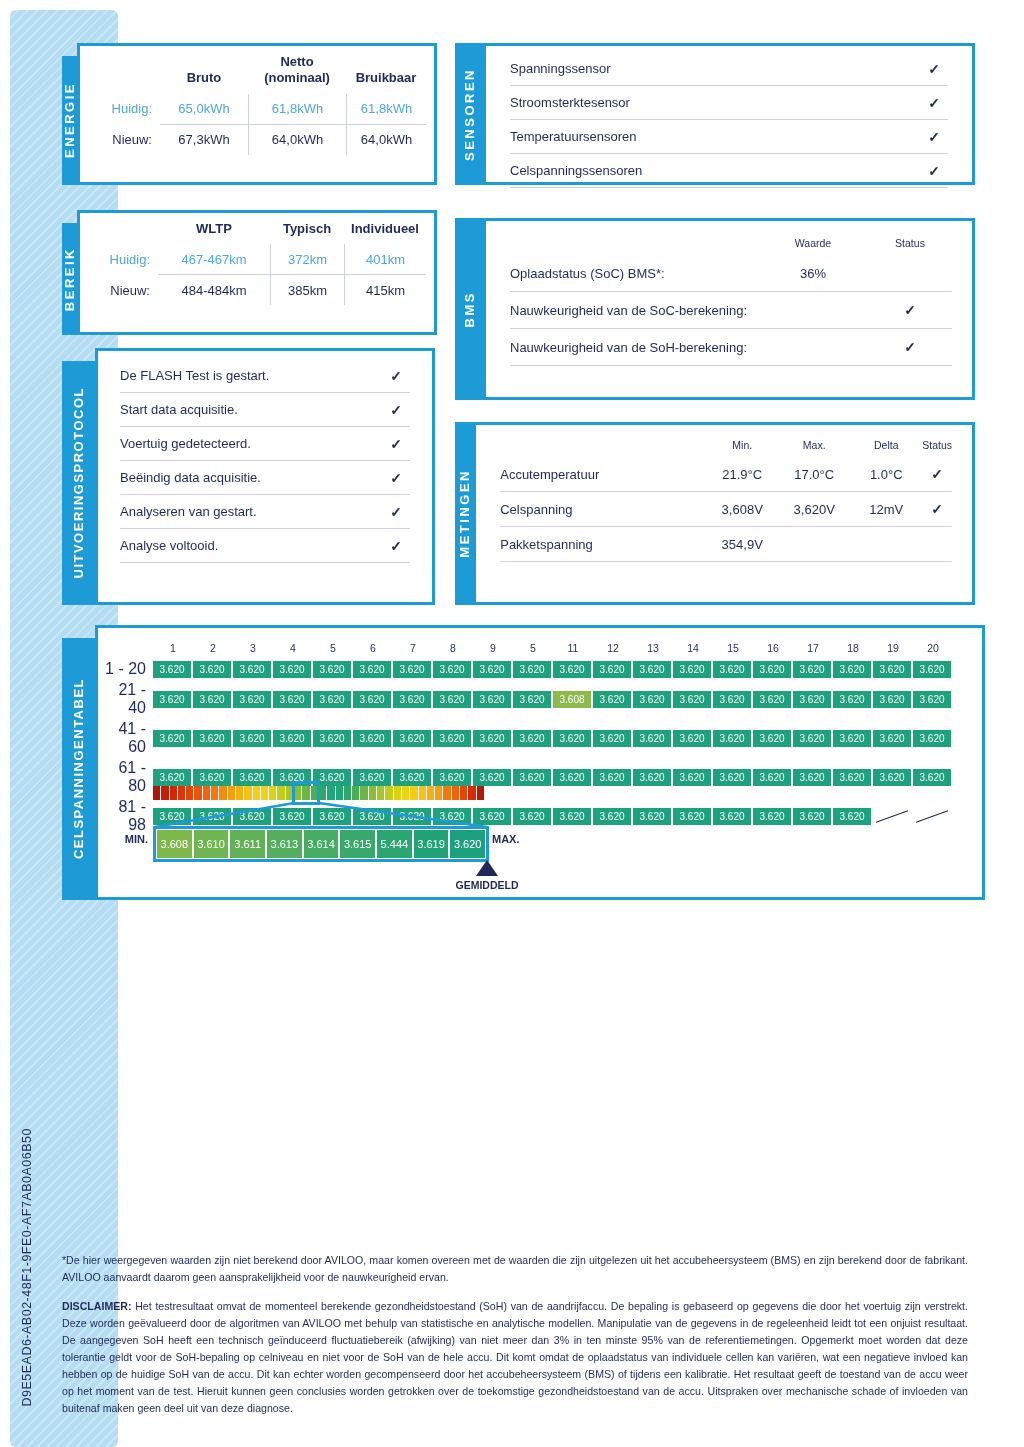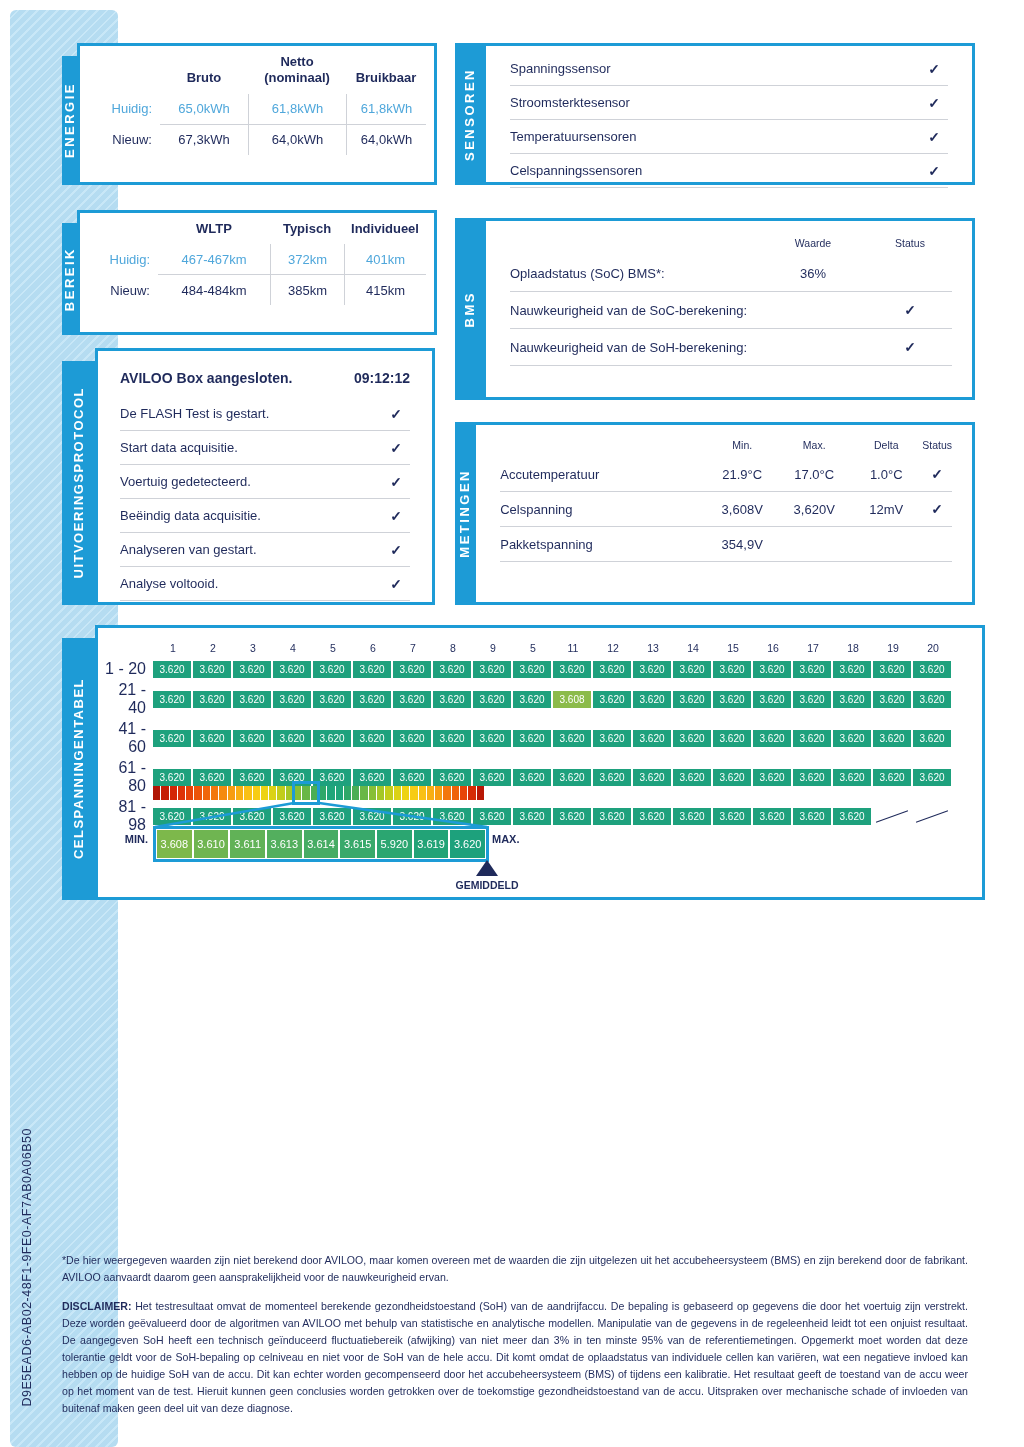--- a/index.html
+++ b/index.html
@@ -176,24 +176,20 @@
       </div>
     </div>
   </div>
 
   <div class="section" style="left:62px;top:348px;width:373px;height:257px;">
     <div class="vlabel offset-top">
         <span style="letter-spacing:1.5px;">UITVOERINGSPROTOCOL</span>
       </div>
     <div class="panel">
       <div class="list-pad" style="padding:8px 22px 0 22px;">
-        <div class="proto-head">
-          <span>AVILOO Box aangesloten.</span>
-          <span>09:12:12</span>
-        </div>
         <div class="list-row">
           <span>De FLASH Test is gestart.</span>
           <span class="check">✓</span>
         </div>
         <div class="list-row">
           <span>Start data acquisitie.</span>
           <span class="check">✓</span>
         </div>
         <div class="list-row">
           <span>Voertuig gedetecteerd.</span>
@@ -445,21 +441,21 @@
         </div>
       <div id="ct-highlight" style="left: 194.1px; width: 27.9px;"></div>
       <div id="ct-min">MIN.</div>
       <div id="ct-detail">
           <div class="ct-dcell" style="background: rgb(125, 184, 75);">3.608</div>
           <div class="ct-dcell" style="background: rgb(111, 181, 81);">3.610</div>
           <div class="ct-dcell" style="background: rgb(97, 178, 87);">3.611</div>
           <div class="ct-dcell" style="background: rgb(83, 175, 94);">3.613</div>
           <div class="ct-dcell" style="background: rgb(70, 172, 100);">3.614</div>
           <div class="ct-dcell" style="background: rgb(56, 169, 107);">3.615</div>
-          <div class="ct-dcell" style="background: rgb(43, 166, 113);">5.920</div>
+          <div class="ct-dcell" style="background: rgb(43, 166, 113);">5.444</div>
           <div class="ct-dcell" style="background: rgb(34, 163, 119);">3.619</div>
           <div class="ct-dcell" style="background: rgb(29, 161, 124);">3.620</div>
         </div>
       <div id="ct-max">MAX.</div>
       <div id="ct-triangle"></div>
       <div id="ct-avg">GEMIDDELD</div>
     </div>
   </div>
 
   <div class="smalltext" style="top:1252px;">*De hier weergegeven waarden zijn niet berekend door AVILOO, maar komen overeen met de waarden die zijn uitgelezen uit het accubeheersysteem (BMS) en zijn berekend door de fabrikant. AVILOO aanvaardt daarom geen aansprakelijkheid voor de nauwkeurigheid ervan.</div>

